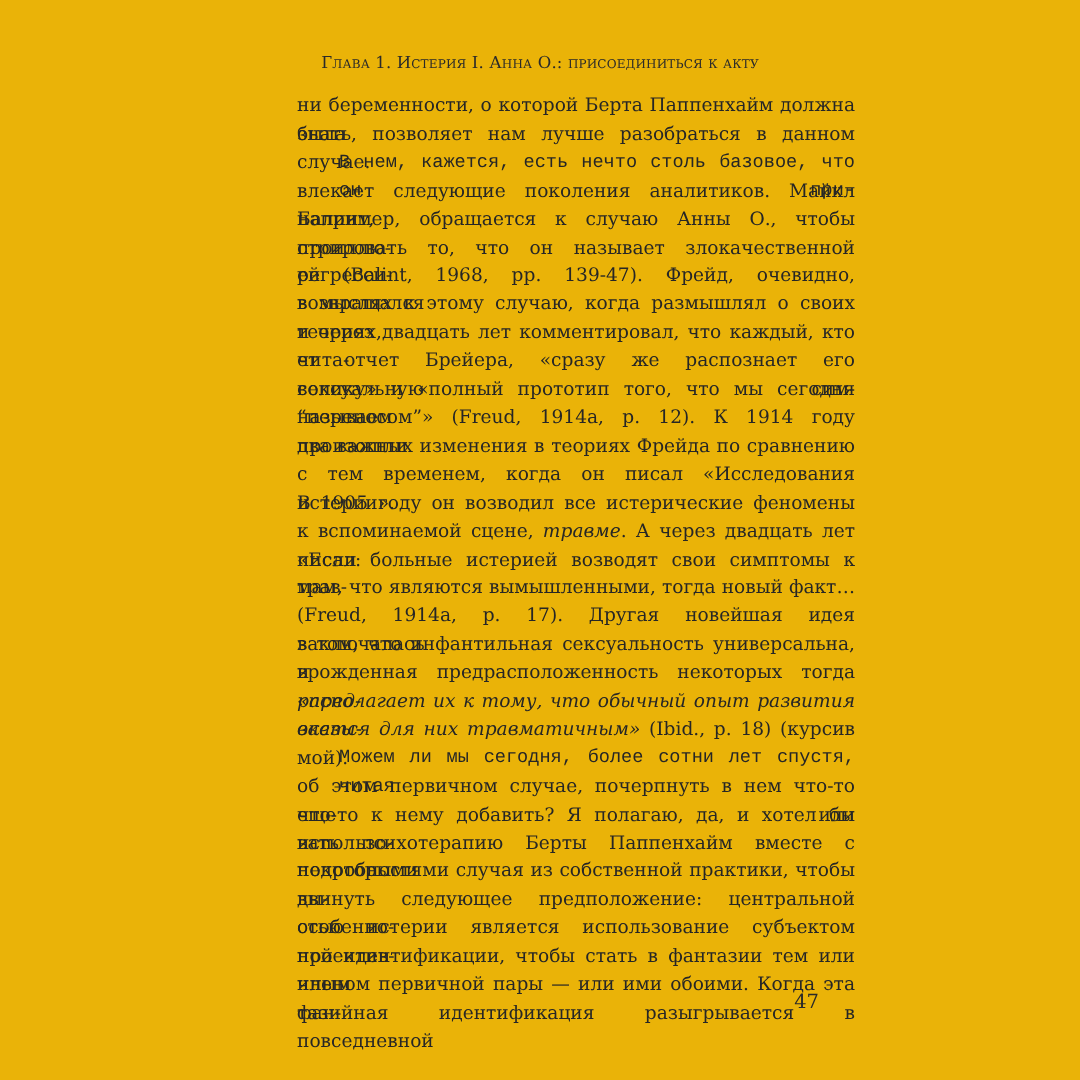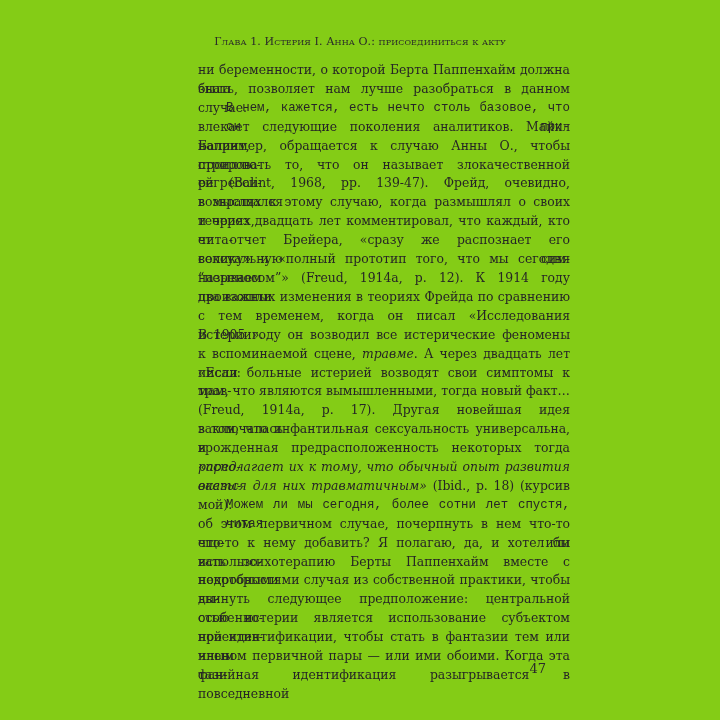--- a/index.html
+++ b/index.html
@@ -1,17 +1,17 @@
 <!DOCTYPE html>
 <html><head>
 <meta charset="utf-8">
 <style>
   html, body { margin:0; padding:0; background:#ffffff; }
   body { width:720px; height:720px; position:relative; overflow:hidden; }
-  .page { position:absolute; left:0; top:0; width:720px; height:720px; background:#84cc16; }
+  .page { position:absolute; left:0; top:0; width:720px; height:720px; background:#eab308; }
   .running-head {
     position:absolute; top:35px; left:0; width:720px; text-align:center;
     font-family:"DejaVu Serif", serif; font-size:11px; color:#2a2a2a;
     font-variant:small-caps; letter-spacing:0.1px;
   }
   .body-text {
     position:absolute; left:174px; top:61px; width:372px;
     font-family:"DejaVu Serif", serif; font-size:12.4px; color:#262626;margin-left:24px;
   }
   .line {

